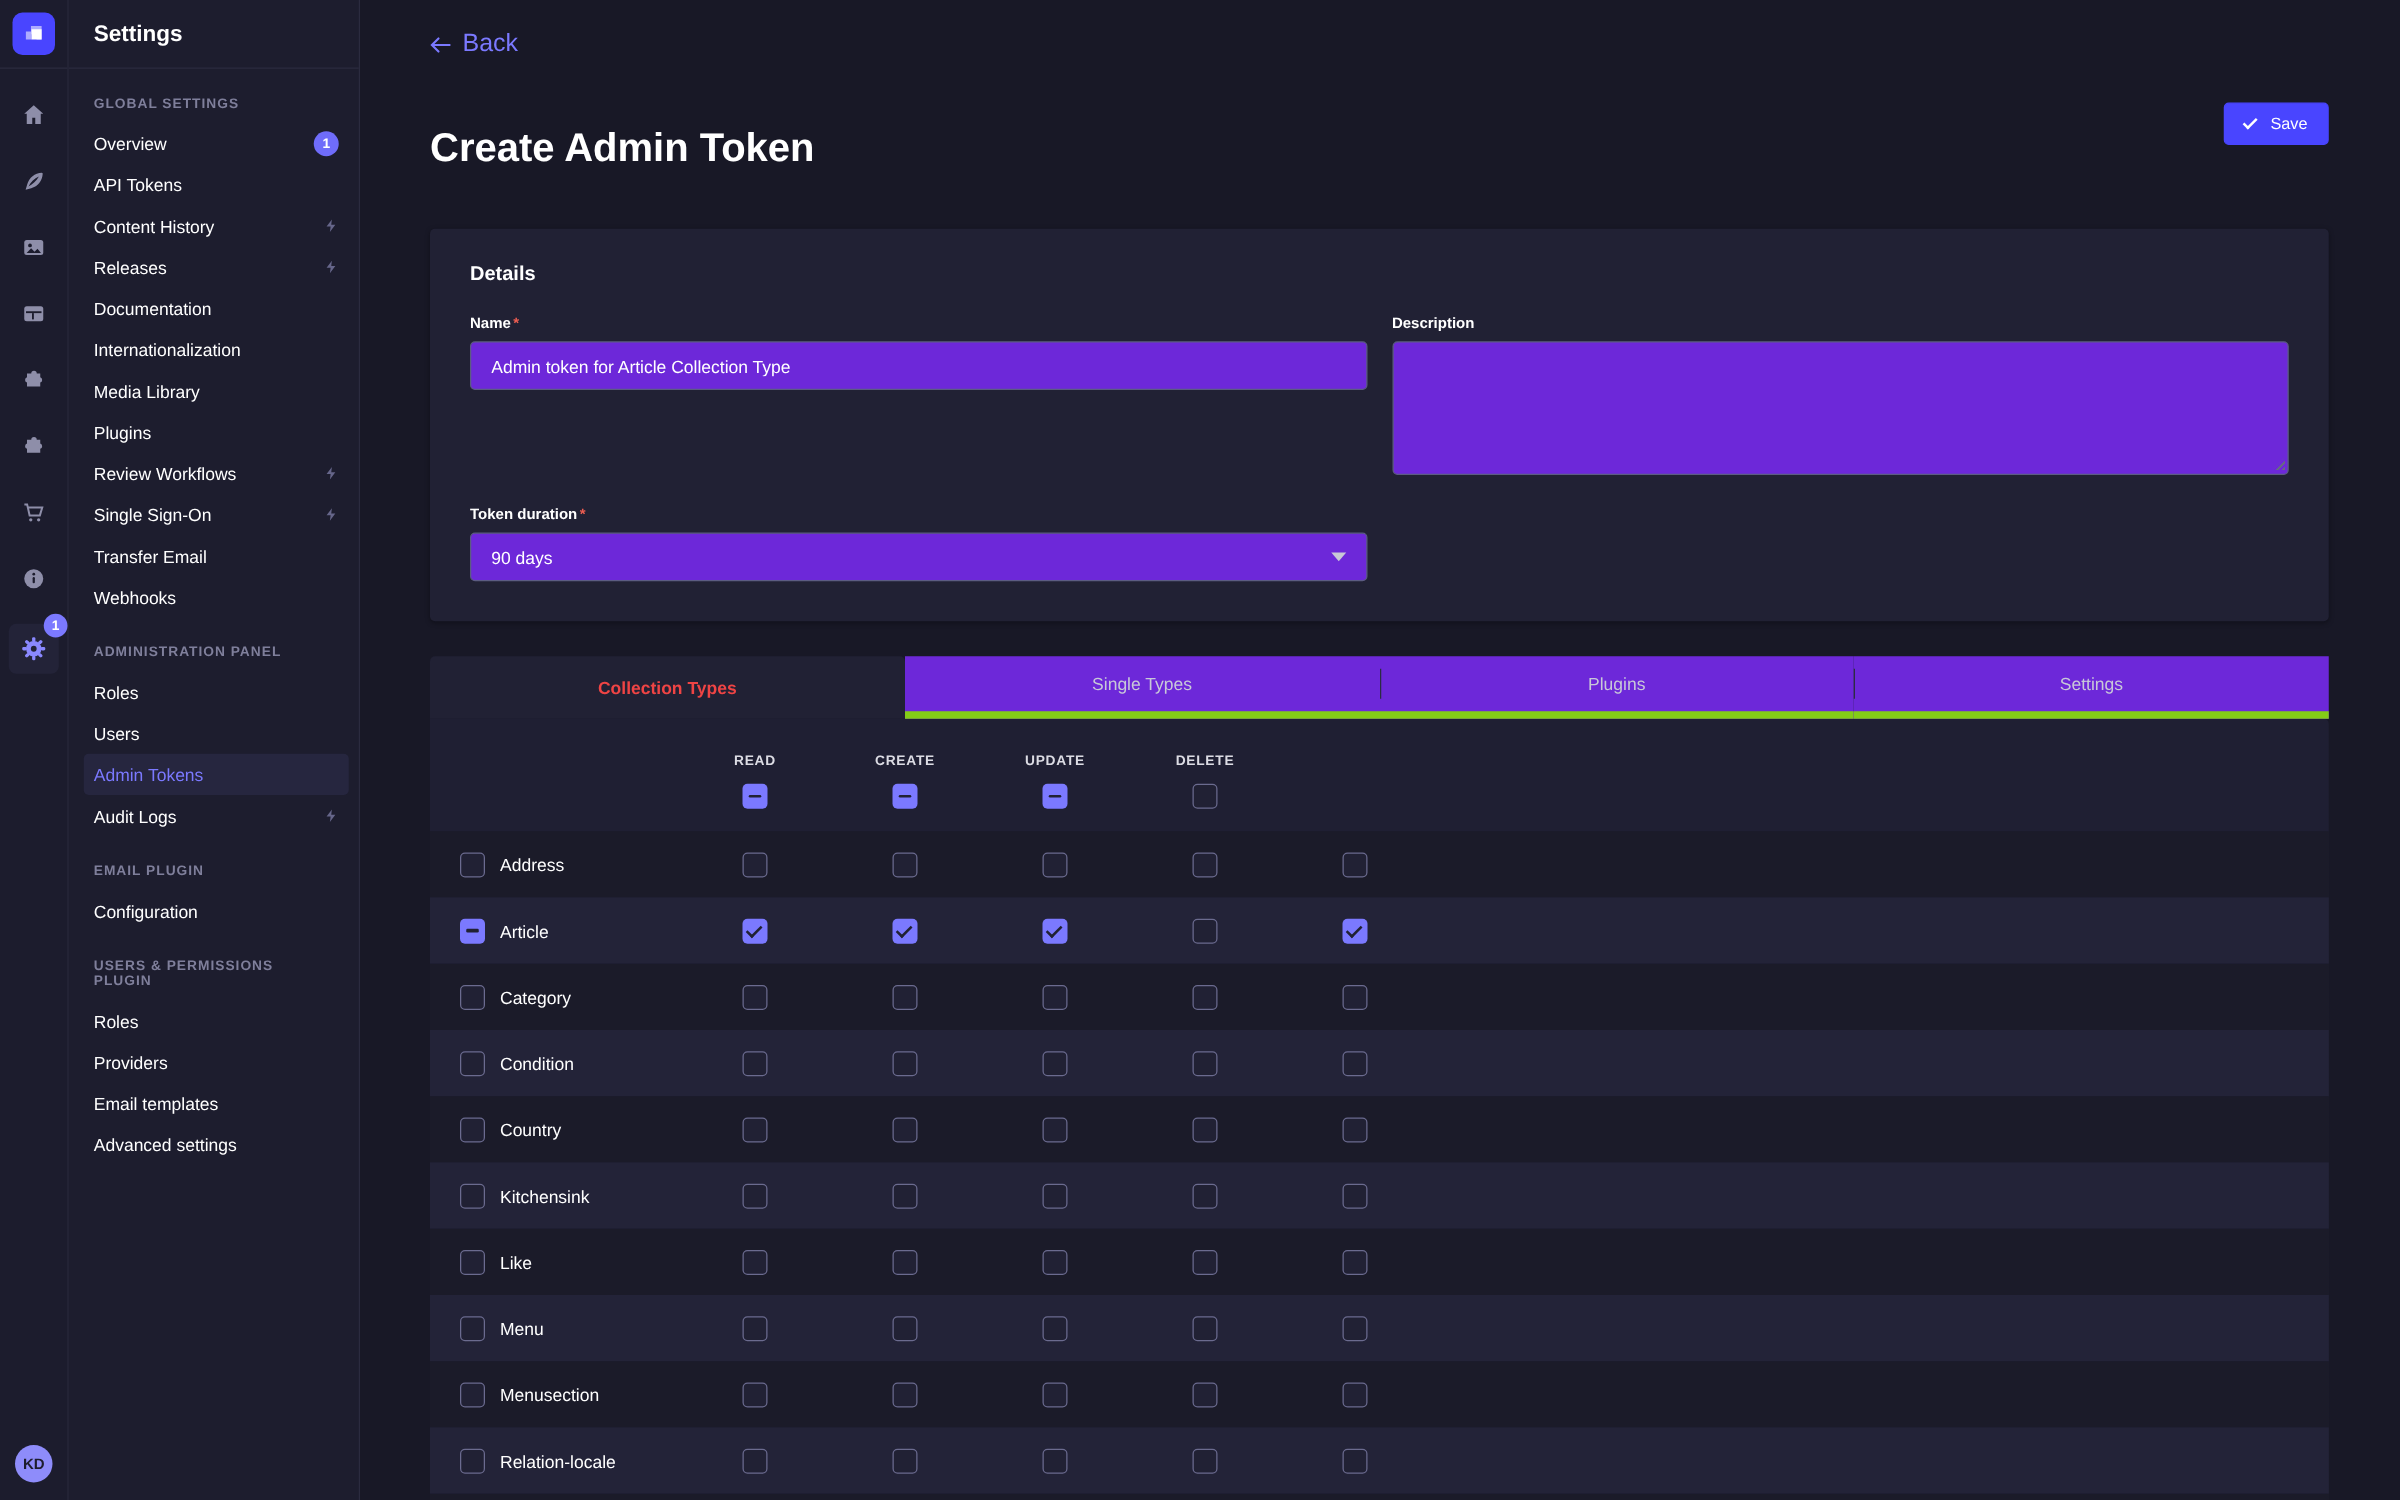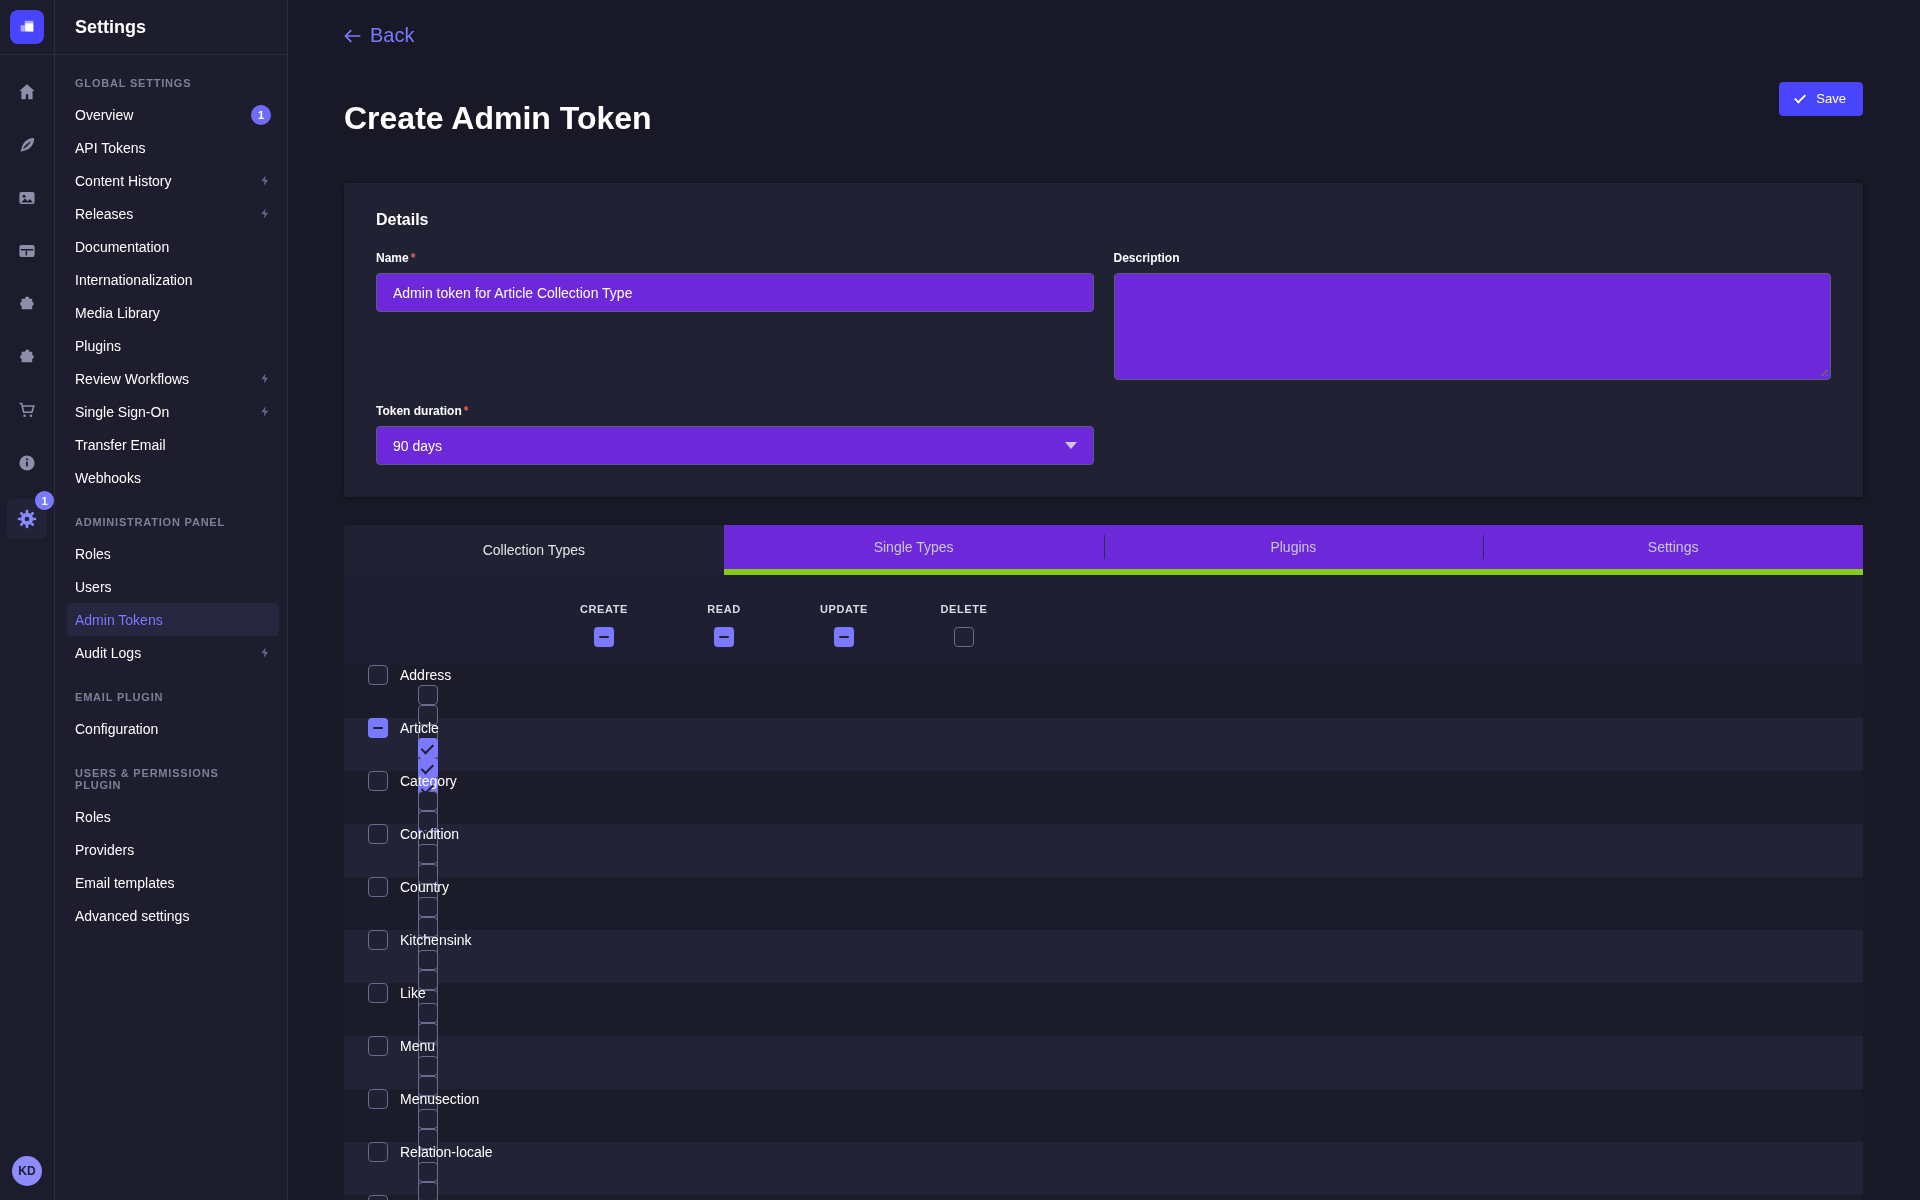--- a/index.html
+++ b/index.html
@@ -76,31 +76,31 @@
   .select { height:39px; display:flex; align-items:center; justify-content:space-between;
             padding:0 16px; cursor:pointer; }
   .caret { width:0; height:0; border-left:6px solid transparent; border-right:6px solid transparent;
            border-top:7px solid #c8c8d6; }
   
   .tabs-wrap { margin-top:28px; }
   .tabs { display:flex; height:50px; }
   .tab { flex:1; display:flex; align-items:center; justify-content:center; font-size:14px;
          color:#c8c8d8; background:#6d28d9; border-bottom:6px solid #84cc16;
          position:relative; cursor:pointer; }
-  .tab.active { background:#212134; color:#e5e5e5; font-weight:normal;
+  .tab.active { background:#212134; color:#ef4444; font-weight:bold;
                 border-bottom:none; border-radius:4px 4px 0 0; }
   .tab.divided::before { content:""; position:absolute; left:0; top:10px; bottom:10px;
                          width:1px; background:#2c2c44; }
   .panel { background:#1f1f33; border-radius:0 4px 4px 4px; }
   .table-head { height:90px; display:flex; padding-left:24px; }
   .head-name-cell { width:176px; }
   .head-col { width:120px; display:flex; flex-direction:column; align-items:center; padding-top:28px; }
   .head-label { font-size:11px; font-weight:bold; letter-spacing:.6px; color:#dcdce4; }
   .head-col .cb { margin-top:12px; }
-  .p-row { height:53px; display:flex; padding-left:24px;flex-direction:column; }
+  .p-row { height:53px; display:flex; align-items:center; padding-left:24px; }
   .p-row.odd  { background:#1b1b29; }
   .p-row.even { background:#232338; }
   .row-name { width:176px; display:flex; align-items:center; gap:12px; }
   .row-label { font-size:14px; color:#fff; }
   .p-cell { width:120px; display:flex; justify-content:center; }
   
   .cb { width:20px; height:20px; border-radius:4px; flex-shrink:0; cursor:pointer;
         display:flex; align-items:center; justify-content:center; }
   .cb.unchecked { border:1px solid #6b6b8f; background:#212134; }
   .cb.checked, .cb.indeterminate { background:#7b79ff; }
@@ -355,25 +355,25 @@
     <div class="tabs">
         <div class="tab active">Collection Types</div>
         <div class="tab">Single Types</div>
         <div class="tab divided">Plugins</div>
         <div class="tab divided">Settings</div>
       </div>
     <div class="panel">
       <div class="table-head">
           <div class="head-name-cell"></div>
           <div class="head-col">
+            <div class="head-label">READ</div>
+            <span class="cb indeterminate"></span>
+          </div>
+          <div class="head-col">
             <div class="head-label">CREATE</div>
-            <span class="cb indeterminate"></span>
-          </div>
-          <div class="head-col">
-            <div class="head-label">READ</div>
             <span class="cb indeterminate"></span>
           </div>
           <div class="head-col">
             <div class="head-label">UPDATE</div>
             <span class="cb indeterminate"></span>
           </div>
           <div class="head-col">
             <div class="head-label">DELETE</div>
             <span class="cb unchecked"></span>
           </div>

